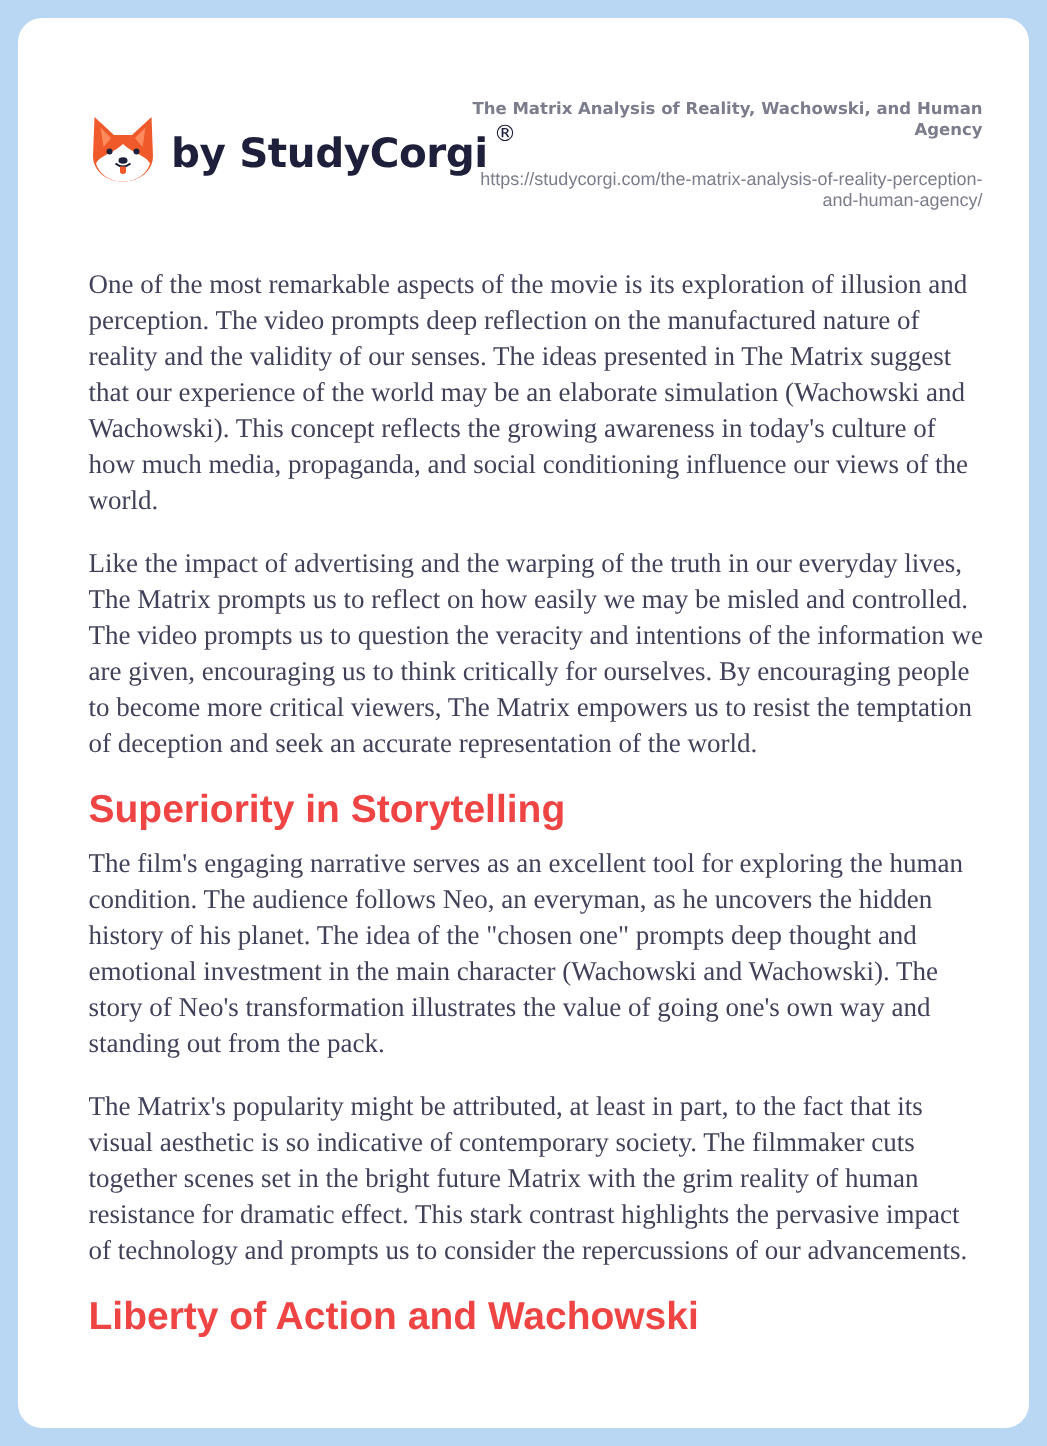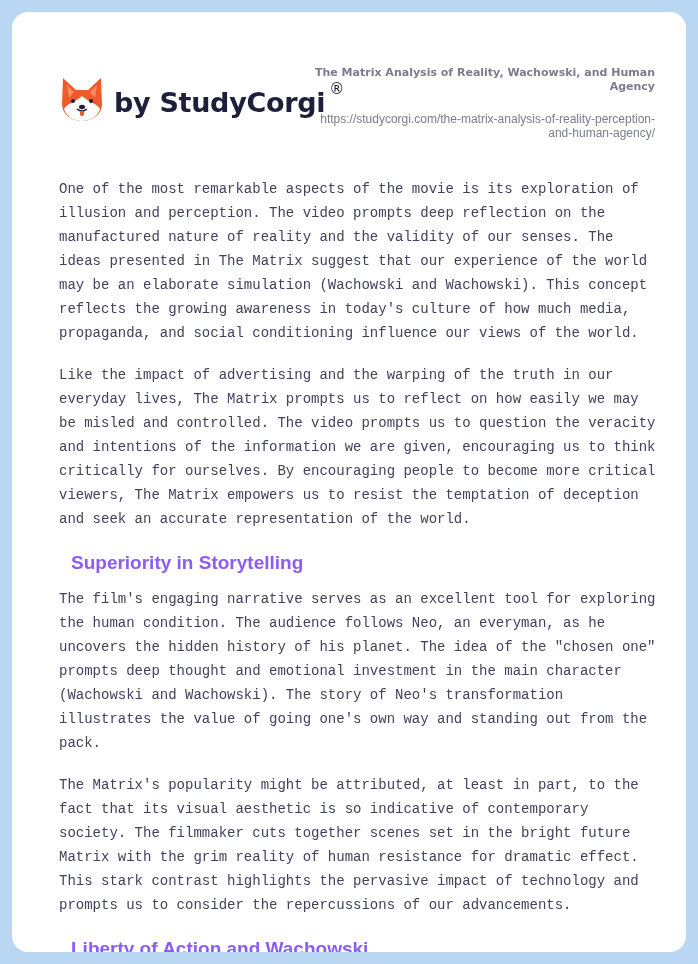--- a/index.html
+++ b/index.html
@@ -83,32 +83,32 @@
       color: #7b7c8c;
     }
     .content {
       position: absolute;
       left: 47px;
       top: 165px;
       width: 600px;
     }
     .content p {
       margin: 0 0 18px 0;
-      font-family: Liberation Mono, monospace;
-      font-size: 14px;
+      font-family: Liberation Serif, serif;
+      font-size: 18px;
       line-height: 24px;
       color: #41425a;
     }
     .content h2 {
-      margin: 4px 0 10px 12px;
+      margin: 4px 0 10px 0;
       font-family: "Liberation Sans", sans-serif;
       font-weight: bold;
-      font-size: 19px;
+      font-size: 26px;
       line-height: 28px;
-      color: #8b5cf6;
+      color: #ef4444;
     }
   </style>
 </head>
 <body>
 
 <div class="card">
   <div class="header">
     <div class="logo">
       <svg class="logo-icon" viewBox="0 0 44 46">
 

